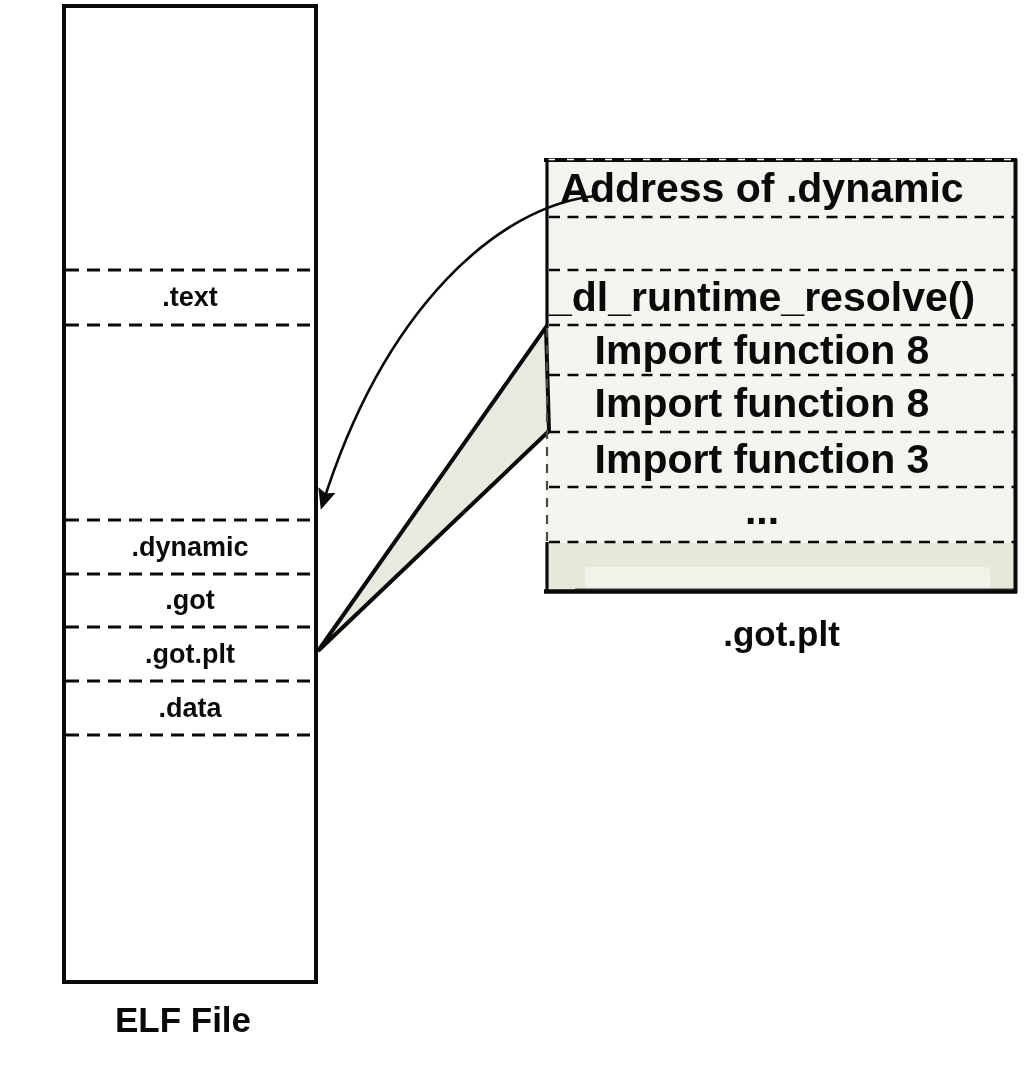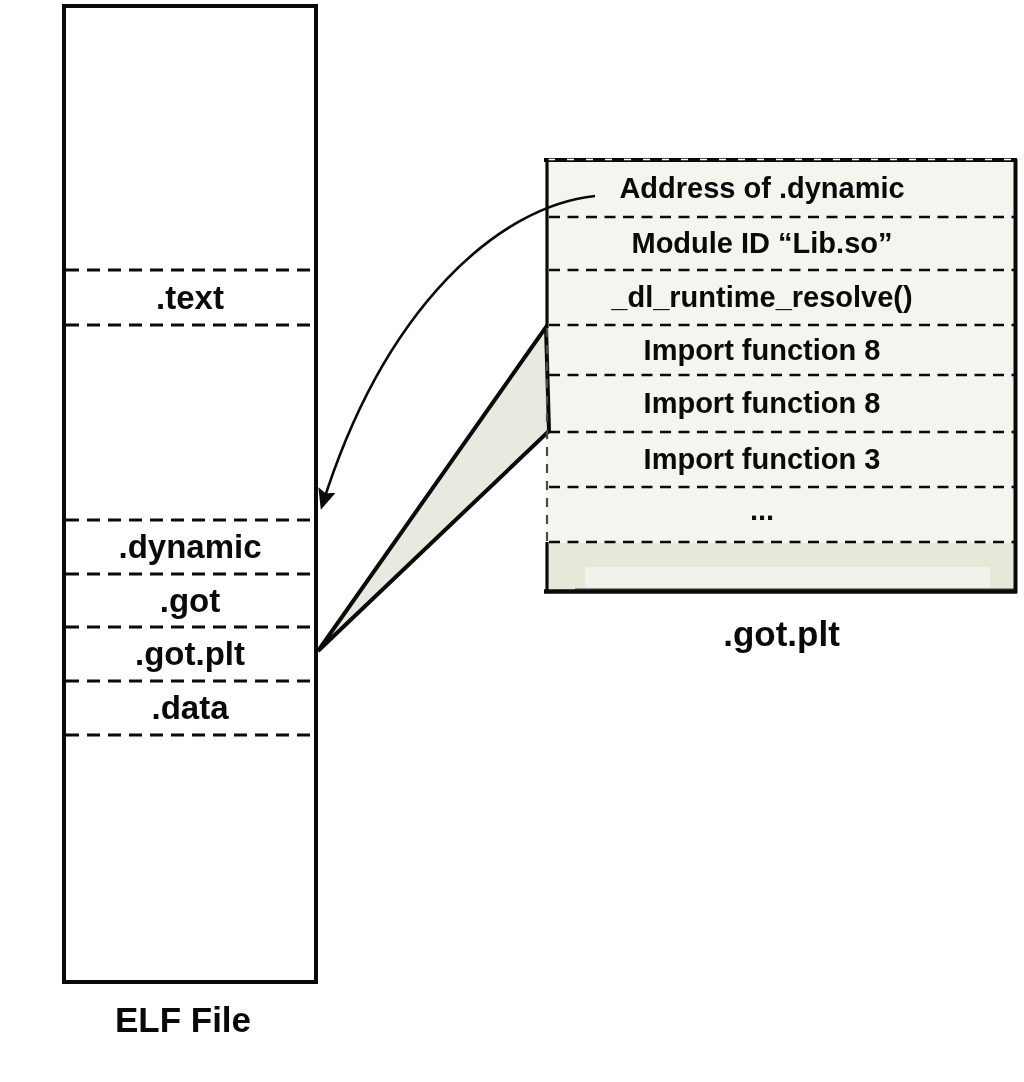--- a/index.html
+++ b/index.html
@@ -30,26 +30,26 @@
     align-items: center;
     justify-content: center;
     font-weight: 700;
     color: #0a0a0a;
     white-space: pre;
     letter-spacing: 0px;
   }
   .elf-section {
     left: 62px;
     width: 256px;
-    font-size: 33px;
+    font-size: 27px;
   }
   .detail-row {
     left: 550px;
     width: 424px;
-    font-size: 29px;
+    font-size: 41px;
   }
   .caption {
     font-size: 35px;
   }
 </style>
 </head>
 <body>
 
 <div id="canvas">
 
@@ -105,21 +105,20 @@
 
   <div class="lbl elf-section" style="top:270px;height:55px;">.text</div>
   <div class="lbl elf-section" style="top:520px;height:54px;">.dynamic</div>
   <div class="lbl elf-section" style="top:574px;height:53px;">.got</div>
   <div class="lbl elf-section" style="top:627px;height:54px;">.got.plt</div>
   <div class="lbl elf-section" style="top:681px;height:54px;">.data</div>
 
   <div class="lbl caption" style="left:55px;width:256px;top:996px;height:48px;">ELF File</div>
 
   <div class="lbl detail-row" style="top:160px;height:57px;">Address of .dynamic</div>
-  <div class="lbl detail-row" style="top:217px;height:53px;">Module ID “Lib.so”</div>
   <div class="lbl detail-row" style="top:270px;height:55px;">_dl_runtime_resolve()</div>
   <div class="lbl detail-row" style="top:325px;height:50px;">Import function 8</div>
   <div class="lbl detail-row" style="top:375px;height:57px;">Import function 8</div>
   <div class="lbl detail-row" style="top:432px;height:55px;">Import function 3</div>
   <div class="lbl detail-row" style="top:483px;height:55px;">...</div>
 
   <div class="lbl caption" style="left:547px;width:469px;top:612px;height:44px;">.got.plt</div>
 
 </div>
 

